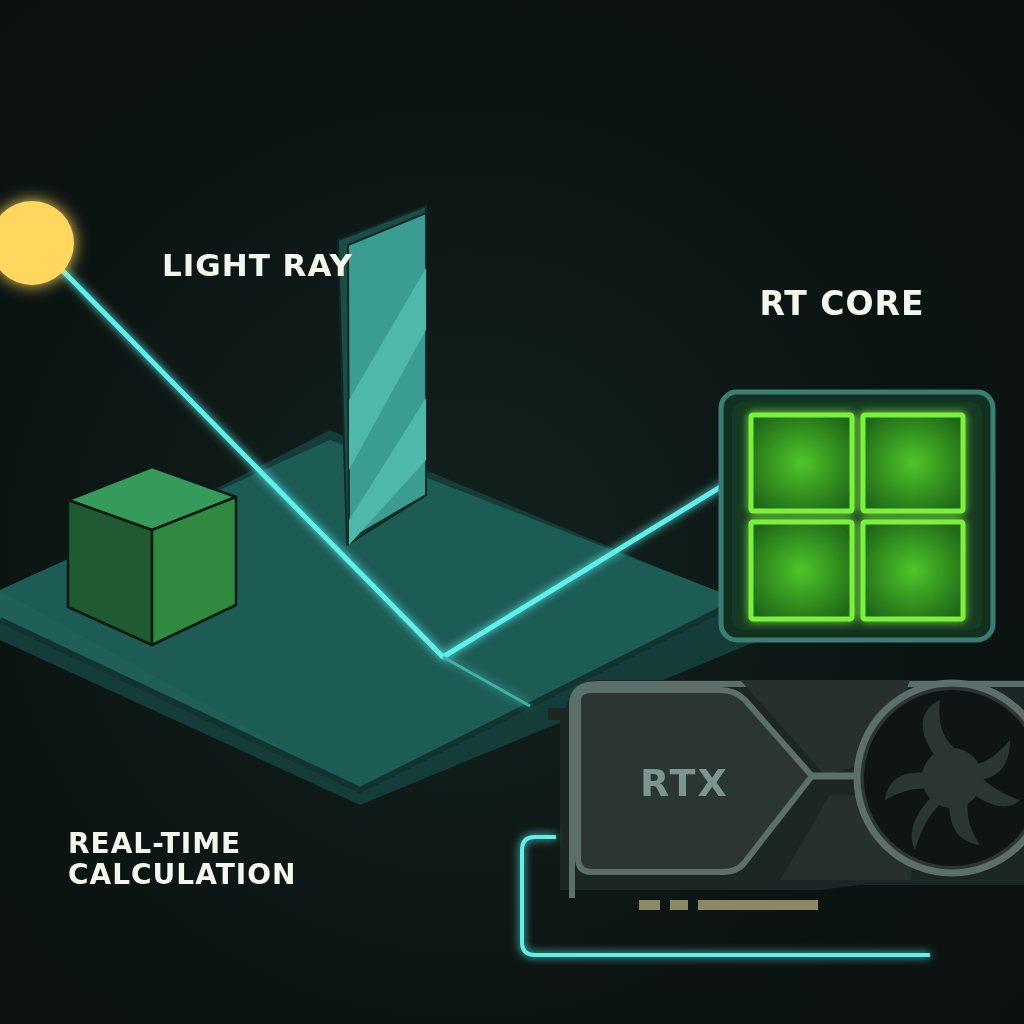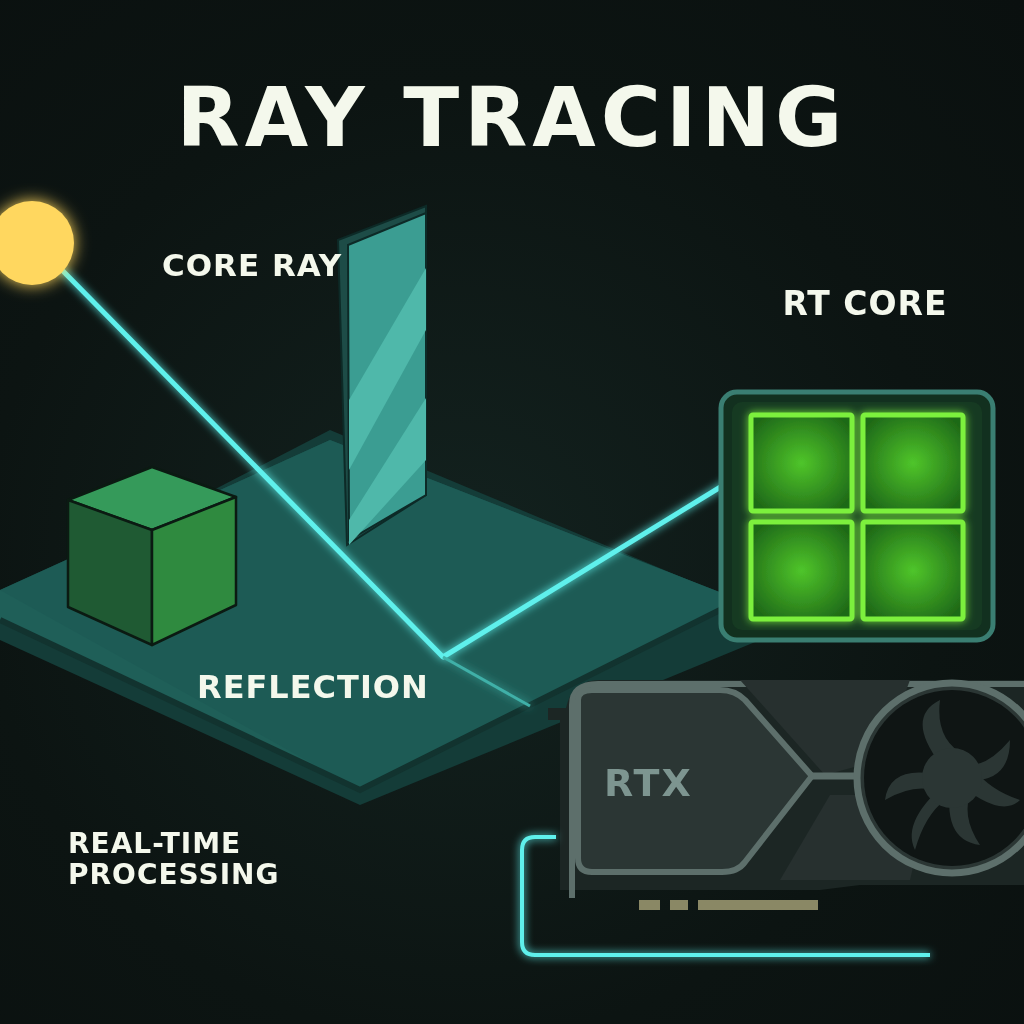--- a/index.html
+++ b/index.html
@@ -3,25 +3,25 @@
 <meta charset="utf-8">
 <style>
   html,body{margin:0;padding:0;background:#0d1513;}
   .stage{position:relative;width:1024px;height:1024px;overflow:hidden;
     background:radial-gradient(ellipse at 45% 55%, #13221f 0%, #0c1412 60%, #0a100f 100%);
     font-family:"DejaVu Sans","Liberation Sans",sans-serif;}
   svg.scene{position:absolute;left:0;top:0;}
   .lbl{position:absolute;color:#f4f8ec;font-weight:bold;letter-spacing:1px;white-space:nowrap;line-height:1.12;}
   .title{left:0;width:1024px;text-align:center;top:72px;font-size:82px;letter-spacing:5px;}
   .light{left:162px;top:248px;font-size:31px;}
-  .rtcore{left:735px;top:286px;font-size:33px;text-align:center;width:260px;}
+  .rtcore{left:712px;top:286px;font-size:33px;text-align:center;width:260px;}
   .refl{left:197px;top:670px;font-size:32px;}
   .realtime{left:68px;top:828px;font-size:28px;}
   .realtime span{display:block;}
-  .rtx{left:604px;top:762px;font-size:38px;color:#7d9590;letter-spacing:2px;}
+  .rtx{left:640px;top:762px;font-size:38px;color:#7d9590;letter-spacing:2px;}
 </style>
 </head>
 <body>
 
 <div class="stage">
 <svg class="scene" width="1024" height="1024" viewBox="0 0 1024 1024">
   <defs>
     <filter id="glow" x="-20%" y="-20%" width="140%" height="140%">
       <feGaussianBlur stdDeviation="4" result="b"></feGaussianBlur>
       <feMerge>
@@ -101,24 +101,22 @@
     <circle cx="952" cy="778" r="30" fill="#2b3634"></circle>
     <g fill="#8a8865">
       <rect x="639" y="900" width="21" height="10"></rect>
       <rect x="670" y="900" width="18" height="10"></rect>
       <rect x="698" y="900" width="120" height="10"></rect>
     </g>
     <path d="M556,837 L535,837 Q522,837 522,850 L522,942 Q522,955 535,955 L930,955" fill="none" stroke="#5ef0ec" stroke-width="4" filter="url(#glow)"></path>
   </g>
 </svg>
 
-<div class="lbl title">RAY TRACING</div>
-<div class="lbl light">CORE RAY</div>
+<div class="lbl light">LIGHT RAY</div>
 <div class="lbl rtcore">
   <span>RT CORE</span><br>
 </div>
-<div class="lbl refl">REFLECTION</div>
 <div class="lbl realtime">
   <span>REAL-TIME</span>
-  <span>PROCESSING</span>
+  <span>CALCULATION</span>
 </div>
 <div class="lbl rtx">RTX</div>
 </div>
 
 </body></html>

